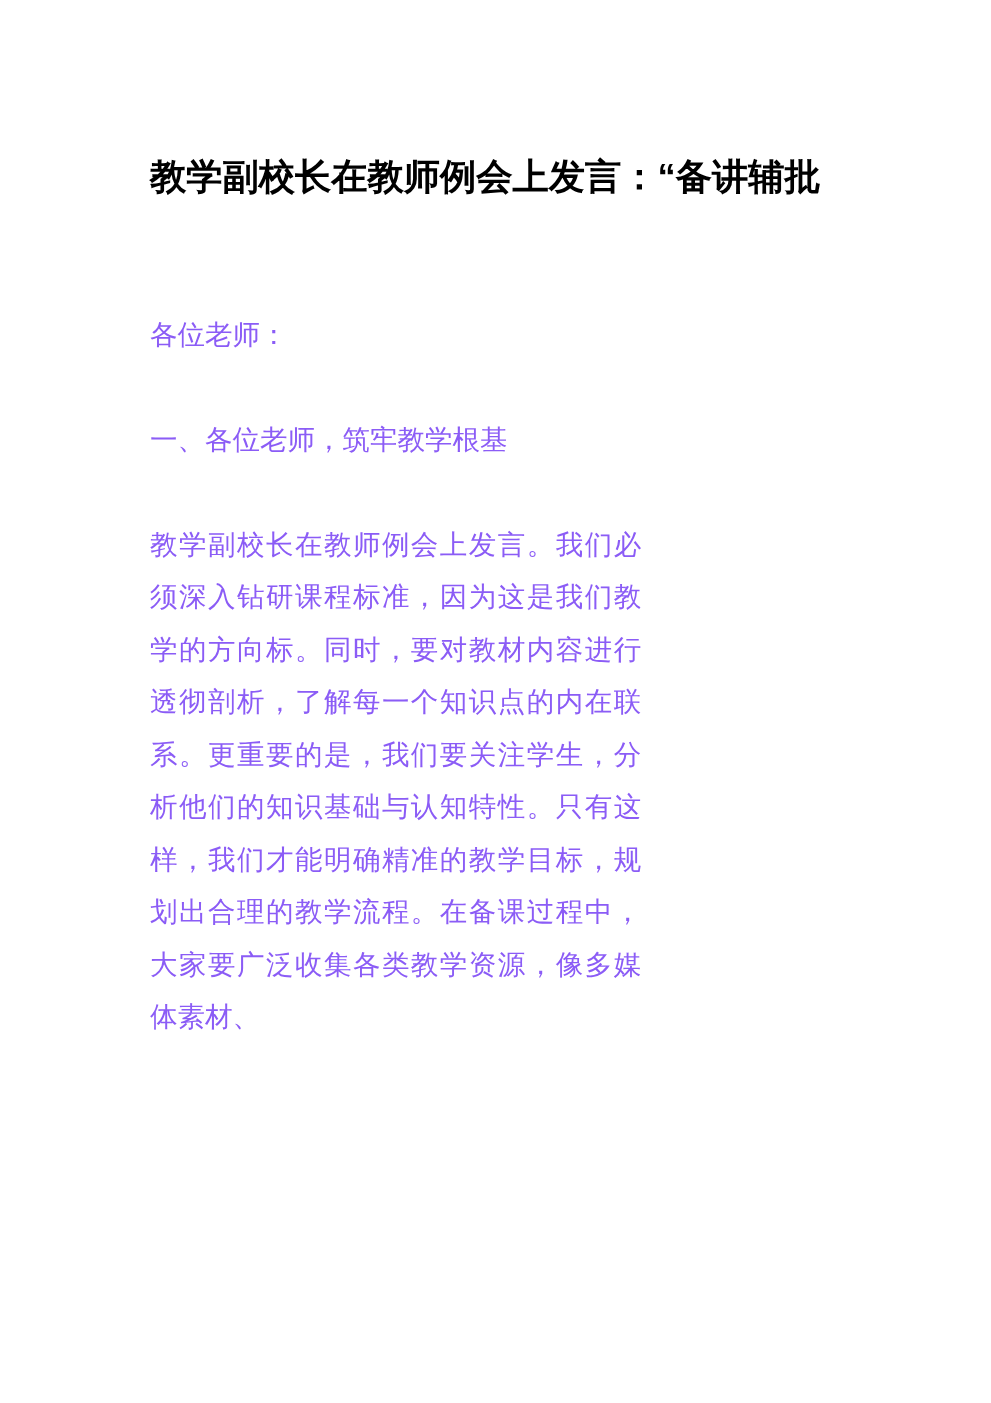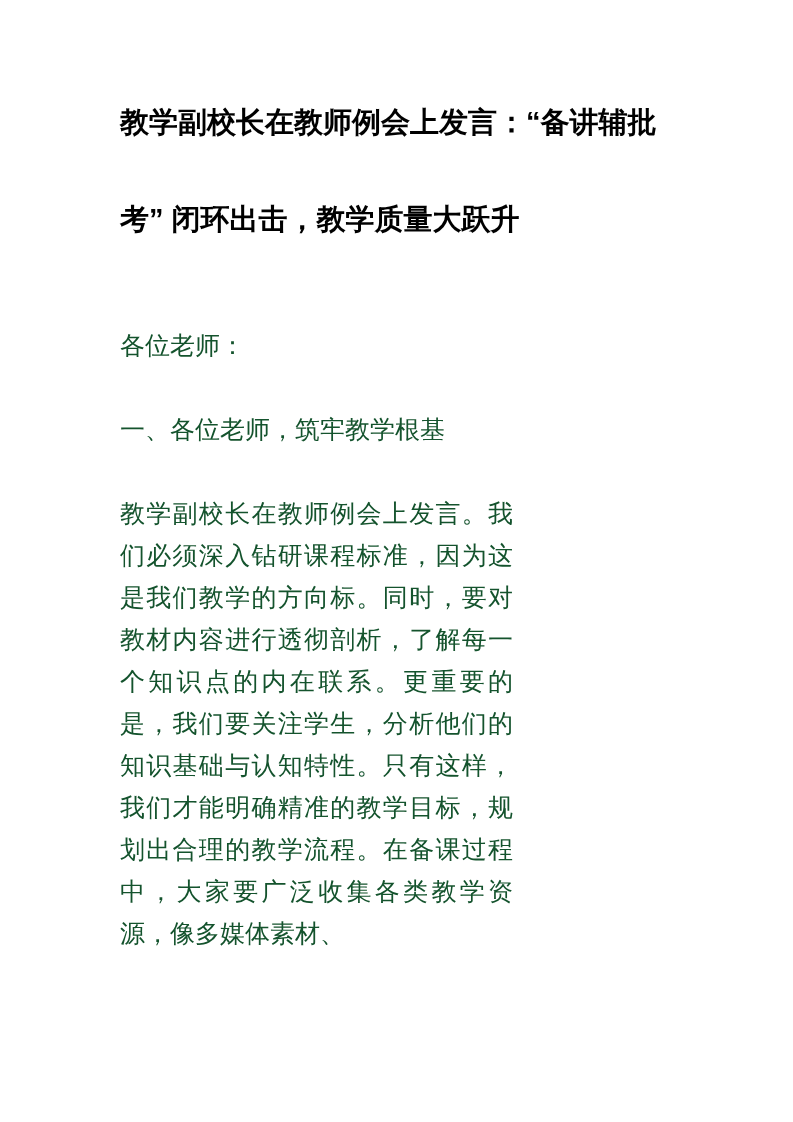--- a/index.html
+++ b/index.html
@@ -11,57 +11,56 @@
     position: relative;
     width: 793px;
     height: 1122px;
     background: #ffffff;
     overflow: hidden;
     font-family: "Liberation Sans", "DejaVu Sans", sans-serif;
   }
   .content {
     box-sizing: border-box;
     width: 631px;
-    padding: 74px 118px 0 120px;
+    padding: 94px 118px 0 120px;
   }
   .doc-title {
     margin: 0 0 56px 0;
     color: #000000;
     font-size: 29px;
     font-weight: bold;
     text-align: center;
   }
   .doc-title .title-line {
     line-height: 97px;
     white-space: nowrap;
   }
   .para {
     margin: 0 0 42px 0;
-    color: #14532d;
-    font-size: 25px;
+    color: #8b5cf6;
+    font-size: 22px;
     line-height: 42px;
     text-align: justify;
     text-align-last: left;
   }
   .salutation {
     text-align: left;
   }
   .section-heading {
     text-align: left;
   }
 </style>
 </head>
 <body>
 
 <div class="page">
   <div class="content">
 
     <h1 class="doc-title">
       <div class="title-line">教学副校长在教师例会上发言：“备讲辅批</div>
-      <div class="title-line">考” 闭环出击，教学质量大跃升</div>
     </h1>
 
     <p class="para salutation">各位老师：</p>
 
 
     <p class="para section-heading">一、各位老师，筑牢教学根基</p>
 
     <p class="para">教学副校长在教师例会上发言。我们必须深入钻研课程标准，因为这是我们教学的方向标。同时，要对教材内容进行透彻剖析，了解每一个知识点的内在联系。更重要的是，我们要关注学生，分析他们的知识基础与认知特性。只有这样，我们才能明确精准的教学目标，规划出合理的教学流程。在备课过程中，大家要广泛收集各类教学资源，像多媒体素材、</p>
 
   </div>

